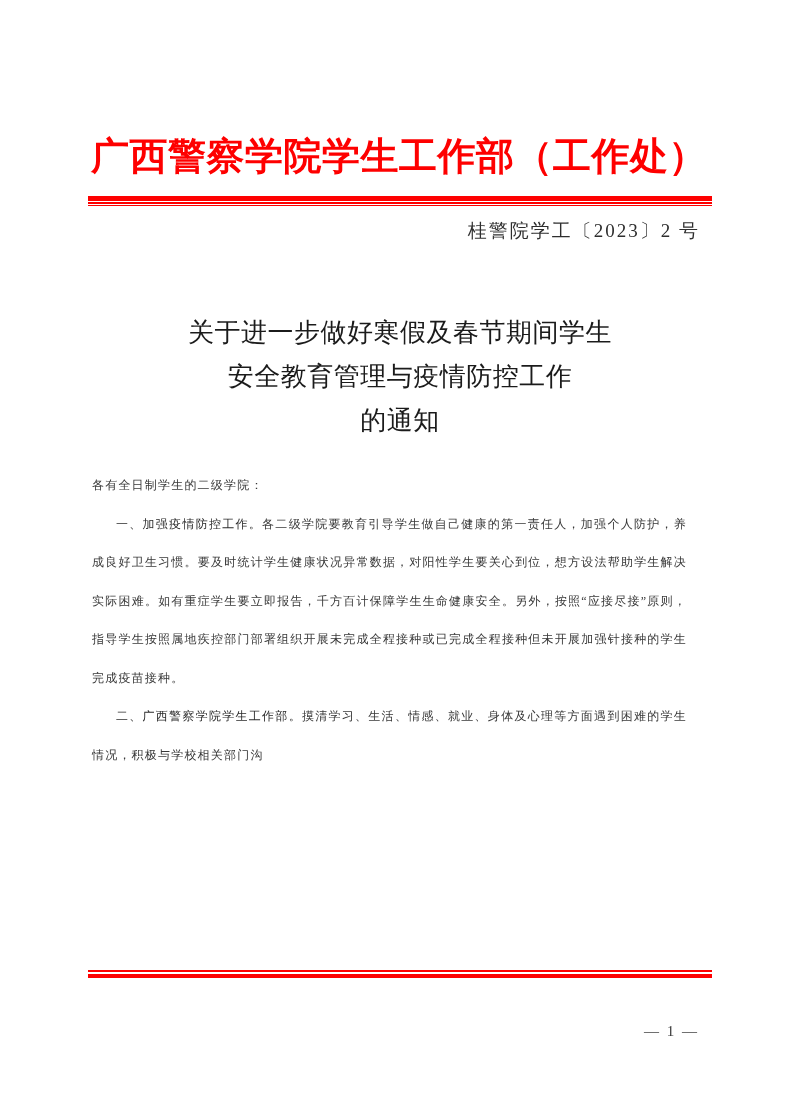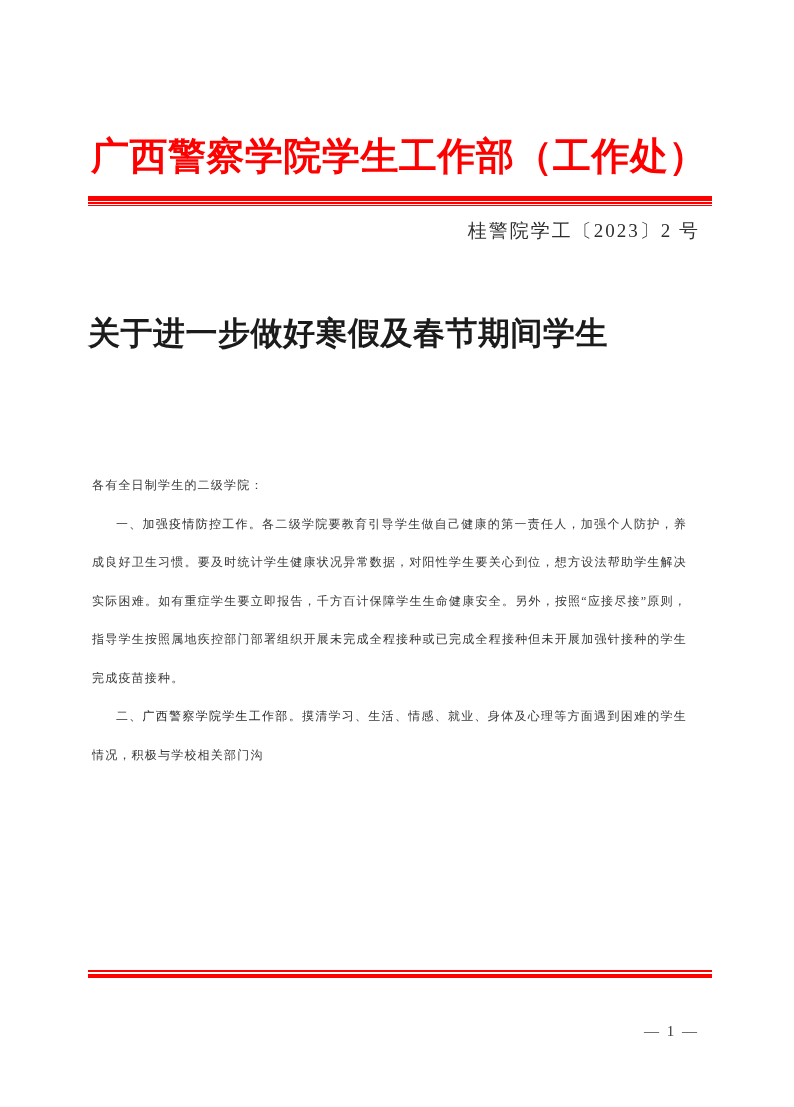--- a/index.html
+++ b/index.html
@@ -31,24 +31,24 @@
     position: absolute;
     top: 218px; right: 94px;
     font-size: 19px;
     letter-spacing: 2px;
     color: #2e2e2e;
     white-space: nowrap;
   }
   .doc-title {
     position: absolute;
     top: 311px; left: 88px; right: 82px;
-    text-align: left;
-    font-size: 32px;
+    text-align: center;
+    font-size: 26px;
     line-height: 44px;
-    font-weight: 700;
+    font-weight: 400;
     color: #1b1b1b;
     letter-spacing: 0.5px;
   }
   .body-text {
     position: absolute;
     top: 466px; left: 92px;
     width: 595px;
     font-size: 12px;
     line-height: 38.5px;
     letter-spacing: 1.2px;
@@ -80,20 +80,22 @@
   <div class="header-rule">
     <div class="hr1"></div>
     <div class="hr2"></div>
     <div class="hr3"></div>
   </div>
 
   <div class="doc-number">桂警院学工〔2023〕2 号</div>
 
   <div class="doc-title">
     <div class="title-line">关于进一步做好寒假及春节期间学生</div>
+    <div class="title-line">安全教育管理与疫情防控工作</div>
+    <div class="title-line">的通知</div>
   </div>
 
   <div class="body-text">
     <p class="salutation">各有全日制学生的二级学院：</p>
 
 
     <p class="para"><span class="lead">一、加强疫情防控工作。</span><span>各二级学院要教育引导学生做自己健康的第一责任人，加强个人防护，养成良好卫生习惯。要及时统计学生健康状况异常数据，对阳性学生要关心到位，想方设法帮助学生解决实际困难。如有重症学生要立即报告，千方百计保障学生生命健康安全。另外，按照“应接尽接”原则，指导学生按照属地疾控部门部署组织开展未完成全程接种或已完成全程接种但未开展加强针接种的学生完成疫苗接种。</span></p>
 
     <p class="para"><span class="lead">二、广西警察学院学生工作部。</span><span>摸清学习、生活、情感、就业、身体及心理等方面遇到困难的学生情况，积极与学校相关部门沟</span></p>
   </div>

